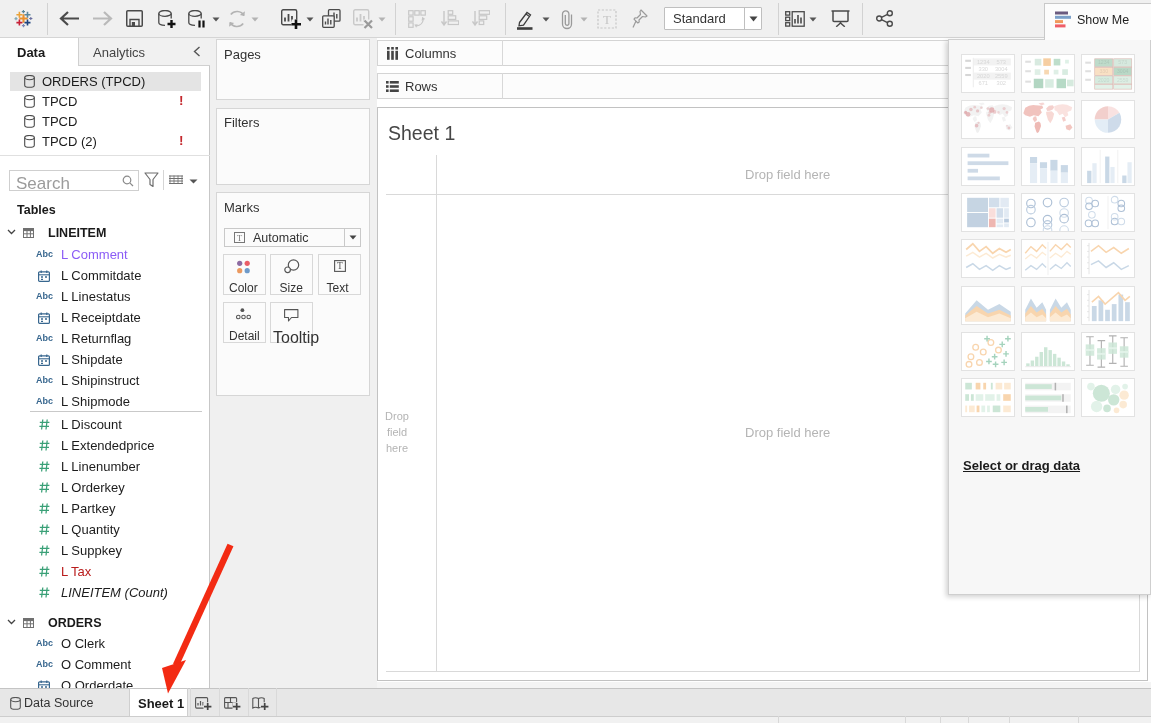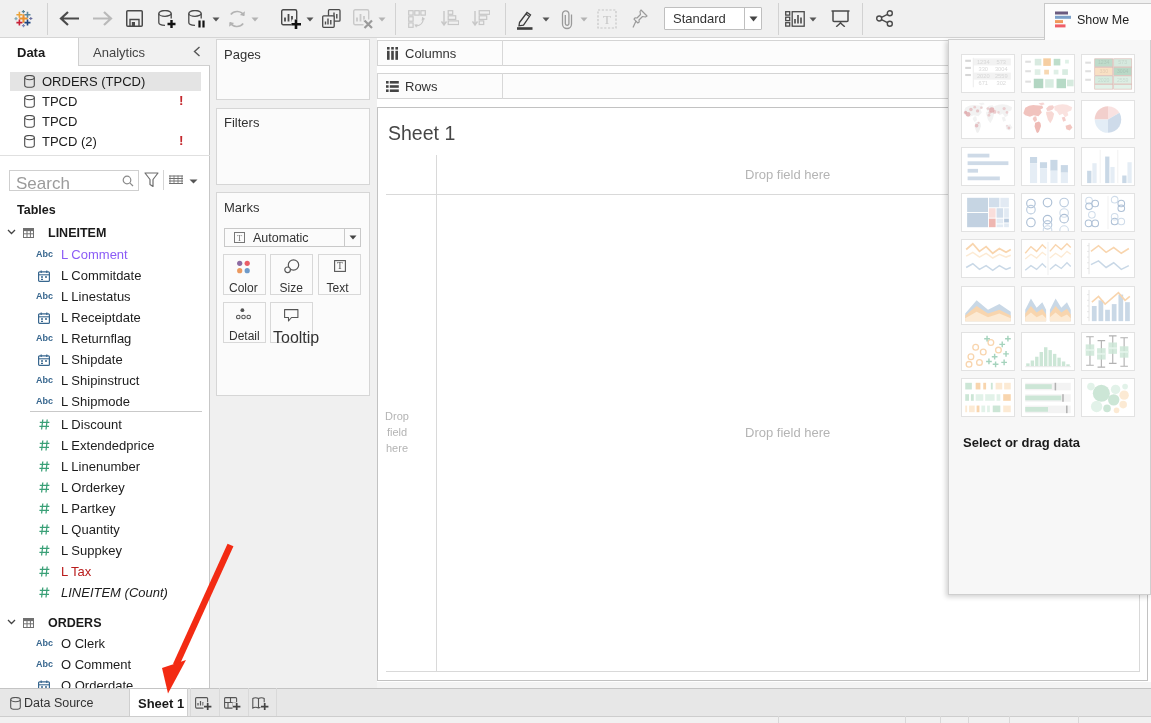--- a/index.html
+++ b/index.html
@@ -755,21 +755,21 @@
       </g>
     </svg>
 <div class="ab" style="left:1044px;top:3px;width:107px;height:37px;background:#fcfcfc;border:1px solid #c9c9c9;border-right:none;border-bottom:none;"></div>
 <svg class="ab" style="left:1055px;top:11px;" width="17" height="17" viewBox="0 0 17 17">
       <rect x="0" y="0.5" width="13" height="3" fill="#6b5b7f"></rect>
       <rect x="0" y="4.8" width="16" height="3" fill="#7ba0c9"></rect>
       <rect x="0" y="9.1" width="8" height="3" fill="#f0995c"></rect>
       <rect x="0" y="13.4" width="10.5" height="3" fill="#ef5e68"></rect>
     </svg>
 <div class="ab" style="left:1077px;top:12.5px;font-size:12.5px;color:#1f1f1f;font-weight:normal;white-space:nowrap;">Show Me</div>
-<div class="ab" style="left:963px;top:435px;font-size:13px;color:#1a1a1a;font-weight:bold;white-space:nowrap;">Select or drag data</div>
+<div class="ab" style="left:963px;top:458px;font-size:13px;color:#1a1a1a;font-weight:bold;white-space:nowrap;text-decoration:underline;">Select or drag data</div>
 <div class="ab" style="left:0px;top:688px;width:1151px;height:28px;background:#e7e7e7;border-top:1px solid #c4c4c4;"></div>
 <svg class="ab" style="left:10px;top:696.5px;" width="11" height="13" viewBox="0 0 11 13">
       <ellipse cx="5.5" cy="2.6" rx="4.8" ry="2.1" stroke="#555" stroke-width="1.1" fill="none"></ellipse>
       <path d="M0.7,2.6 V10.2 C0.7,11.4 2.8,12.3 5.5,12.3 C8.2,12.3 10.3,11.4 10.3,10.2 V2.6" stroke="#555" stroke-width="1.1" fill="none"></path>
     </svg>
 <div class="ab" style="left:24px;top:696px;font-size:12.5px;color:#333;font-weight:normal;white-space:nowrap;">Data Source</div>
 <div class="ab" style="left:129px;top:688px;width:1px;height:28px;background:#cfcfcf;"></div>
 <div class="ab" style="left:130px;top:689px;width:57px;height:27px;background:#fff;"></div>
 <div class="ab" style="left:187px;top:688px;width:1px;height:28px;background:#cfcfcf;"></div>
 <div class="ab" style="left:138px;top:696px;font-size:13px;color:#1a1a1a;font-weight:bold;white-space:nowrap;">Sheet 1</div>

